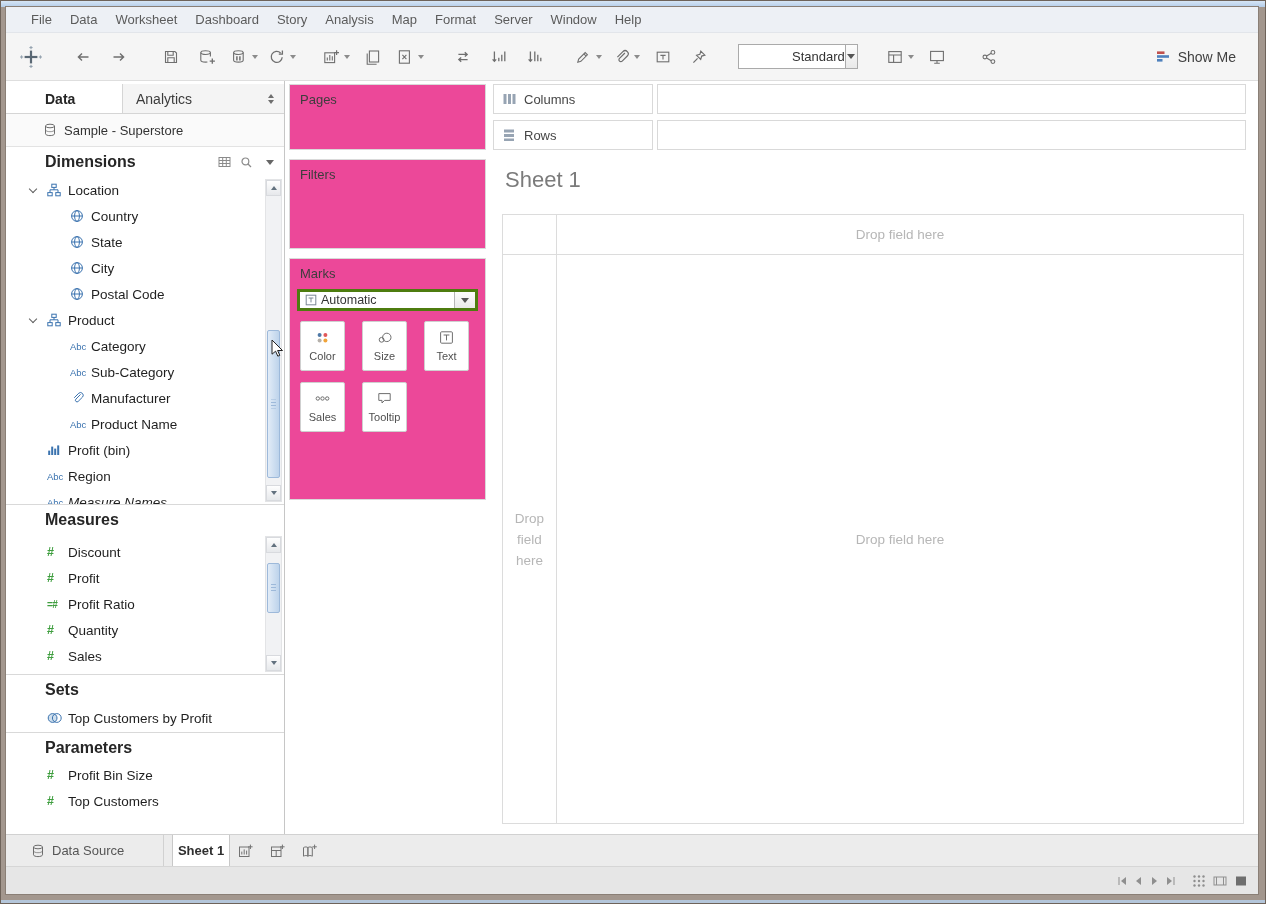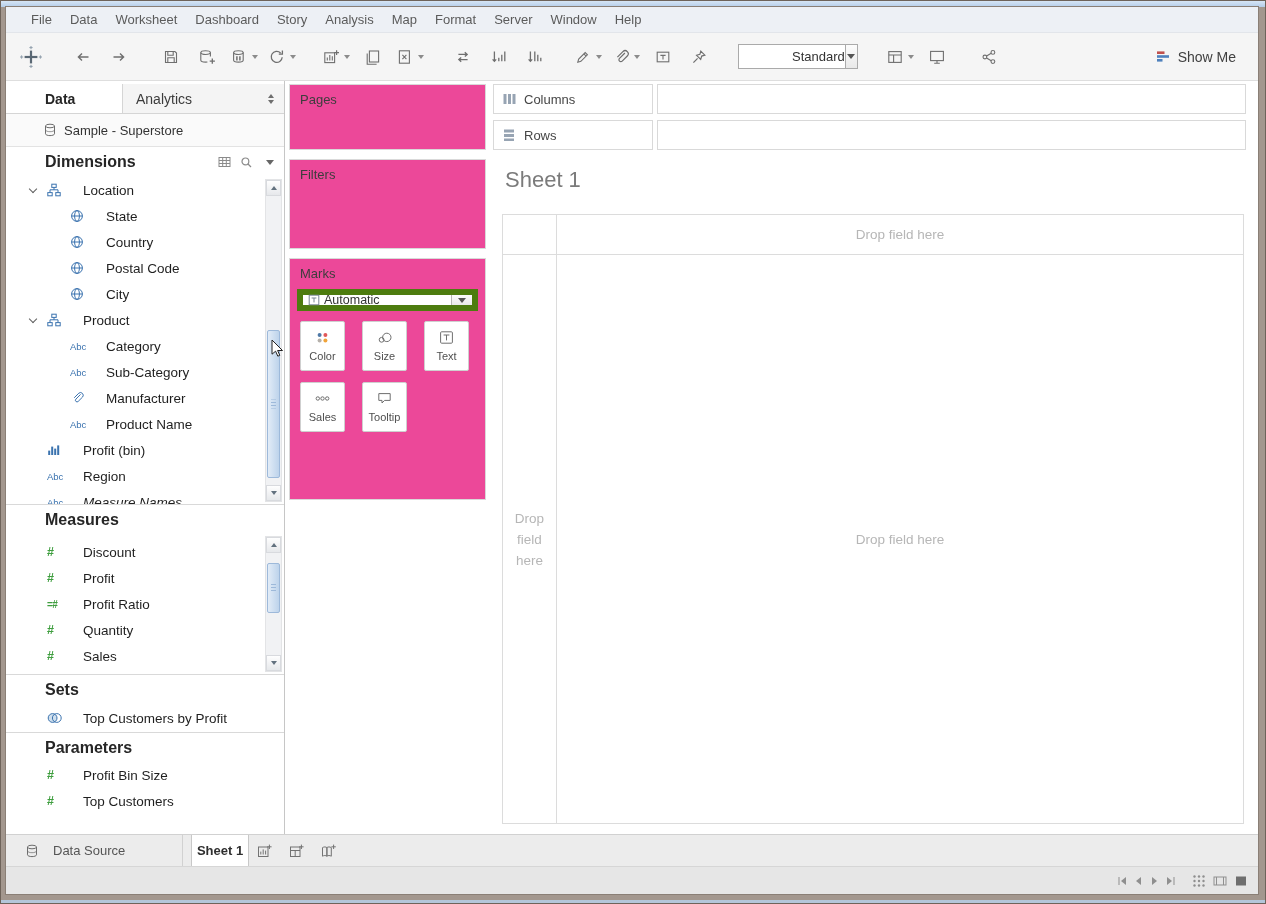--- a/index.html
+++ b/index.html
@@ -36,21 +36,21 @@
 .sec-border{border-top:1px solid #d9d9d9;}
 .hdr-icons{margin-left:auto;display:flex;align-items:center;gap:9px;padding-right:10px;}
 .hdr-ic{display:flex;}
 .hdr-caret{width:0;height:0;border-left:4px solid transparent;border-right:4px solid transparent;border-top:5px solid #666;margin-left:4px;}
 .dim-list-wrap{flex:none;height:327px;position:relative;overflow:hidden;}
 .dim-list{position:absolute;top:0;left:0;right:20px;}
 .field-row{height:26px;display:flex;align-items:center;padding-left:24px;font-size:13.5px;color:#1f1f1f;white-space:nowrap;}
 .caret-box{width:17px;flex:none;display:flex;align-items:center;}
 .chev{width:6px;height:6px;border-right:1.3px solid #5f5f5f;border-bottom:1.3px solid #5f5f5f;transform:rotate(45deg);margin-top:-3px;}
 .ficon{width:20px;flex:none;display:flex;align-items:center;justify-content:flex-start;color:var(--dimension-icon,#3b73af);}
-.flabel{margin-left:16px;}
+.flabel{margin-left:1px;}
 .field-row.indent{padding-left:47px;}
 .field-row.italic .flabel{font-style:italic;}
 .abc-txt{font-size:9.5px;color:var(--dimension-icon,#3b73af);}
 .hash-txt{font-size:12.5px;font-weight:bold;color:var(--measure-icon,#3f9e3f);}
 .hash-eq-txt{font-size:10px;font-weight:bold;color:var(--measure-icon,#3f9e3f);letter-spacing:-0.5px;}
 .scrollbar{position:absolute;top:2px;bottom:2px;right:2px;width:17px;background:#f1f2f4;border:1px solid #e3e4e6;}
 .sb-btn{position:absolute;left:0;right:0;height:16px;background:linear-gradient(#fefefe,#e6e8eb);border:1px solid #d8dade;display:flex;align-items:center;justify-content:center;}
 .sb-btn.up{top:0;}.sb-btn.down{bottom:0;}
 .sb-tri-up{width:0;height:0;border-left:3.5px solid transparent;border-right:3.5px solid transparent;border-bottom:4.5px solid #62717e;}
 .sb-tri-down{width:0;height:0;border-left:3.5px solid transparent;border-right:3.5px solid transparent;border-top:4.5px solid #62717e;}
@@ -59,21 +59,21 @@
 .meas-wrap{flex:none;height:140px;position:relative;overflow:hidden;}
 .meas-list{position:absolute;top:5px;left:0;right:20px;}
 .sets-list .field-row{height:28px;}
 .cursor{position:absolute;left:265px;top:258px;z-index:40;pointer-events:none;}
 .cards-col{flex:none;width:204px;padding:3px 3px 0 4px;background:#fff;}
 .card{border:1px solid #d9d9d9;background:#ec4899;margin-bottom:9px;}
 .card-label{padding:7px 0 0 10px;font-size:13px;color:#3d3d3d;}
 .card-pages{height:66px;}
 .card-filters{height:90px;}
 .card-marks{height:242px;}
-.marks-select{height:22px;margin:8px 7px 10px 7px;border:6px solid #4d7c0f;display:flex;align-items:center;background:#fff;}
+.marks-select{height:22px;margin:8px 7px 10px 7px;border:3px solid #4d7c0f;display:flex;align-items:center;background:#fff;}
 .ms-ic{display:flex;padding:0 4px 0 5px;}
 .ms-label{flex:1;font-size:12.5px;color:#333;}
 .ms-btn{width:21px;height:100%;border-left:1px solid #b6b6b6;background:linear-gradient(#fcfcfc,#e9e9e9);display:flex;align-items:center;justify-content:center;}
 .marks-grid{display:grid;grid-template-columns:repeat(3,45px);gap:11px 17px;padding-left:10px;}
 .mark-btn{height:50px;border:1px solid #cfcfcf;border-radius:2px;background:#fff;display:flex;flex-direction:column;align-items:center;justify-content:center;gap:5px;font-size:11px;color:#4f4f4f;}
 .m-ic{display:flex;height:14px;align-items:center;}
 .main-col{flex:1;display:flex;flex-direction:column;padding:3px 12px 8px 4px;min-width:0;}
 .shelf-row{flex:none;height:30px;display:flex;margin-bottom:6px;}
 .shelf-label{flex:none;width:160px;border:1px solid #d9d9d9;background:#fff;display:flex;align-items:center;gap:8px;padding-left:9px;font-size:13px;color:#464646;margin-right:4px;}
 .shelf-ic{display:flex;}
@@ -81,21 +81,21 @@
 .canvas{flex:1;position:relative;background:#fff;}
 .sheet-title{position:absolute;top:11px;left:12px;font-size:22px;color:#7b7b7b;}
 .dropgrid{position:absolute;left:9px;right:2px;top:58px;bottom:2px;display:grid;grid-template-columns:54px 1fr;grid-template-rows:40px 1fr;border:1px solid #dcdcdc;}
 .dg-corner{border-right:1px solid #dcdcdc;border-bottom:1px solid #dcdcdc;}
 .dg-top{border-bottom:1px solid #dcdcdc;display:flex;align-items:center;justify-content:center;}
 .dg-left{border-right:1px solid #dcdcdc;display:flex;align-items:center;justify-content:center;}
 .dg-left .drop-text{width:38px;text-align:center;line-height:21px;}
 .dg-main{display:flex;align-items:center;justify-content:center;}
 .drop-text{font-size:13.5px;color:#b6b6b6;}
 .sheet-tabs-bar{flex:none;height:32px;background:#ececec;border-top:1px solid #d1d1d1;display:flex;align-items:stretch;}
-.ds-tab{flex:none;width:177px;display:flex;align-items:center;gap:15px;padding-left:20px;font-size:13px;color:#555;border-right:1px solid #d1d1d1;}
+.ds-tab{flex:none;width:158px;display:flex;align-items:center;gap:8px;padding-left:26px;font-size:13px;color:#555;border-right:1px solid #d1d1d1;}
 .sheet-tab{flex:none;margin-left:8px;width:58px;background:#fff;border-left:1px solid #c8c8c8;border-right:1px solid #c8c8c8;display:flex;align-items:center;justify-content:center;font-size:13px;font-weight:bold;color:#2f2f2f;}
 #newtab-btns{display:flex;align-items:stretch;}
 .newtab-btn{flex:none;width:32px;display:flex;align-items:center;justify-content:center;}
 .status-bar{flex:none;height:28px;background:#e6e6e6;display:flex;align-items:center;border-top:1px solid #d6d6d6;}
 .status-right{margin-left:auto;display:flex;align-items:center;padding-right:10px;}
 .status-nav{display:flex;align-items:center;gap:5px;margin-right:16px;}
 #status-views{display:flex;align-items:center;gap:7px;}
 .st-btn{display:flex;align-items:center;justify-content:center;}
 </style>
 </head>
@@ -437,60 +437,60 @@
               <span class="caret-box"></span>
               <span class="ficon">
                 <svg width="14" height="14" viewBox="0 0 14 14" xmlns="http://www.w3.org/2000/svg">
                   <g stroke="currentColor" fill="none">
                     <circle cx="7" cy="7" r="5.4"></circle>
                     <ellipse cx="7" cy="7" rx="2.4" ry="5.4"></ellipse>
                     <path d="M1.6 7h10.8"></path>
                   </g>
                 </svg>
               </span>
-              <span class="flabel">State</span>
+              <span class="flabel">Country</span>
             </div>
             <div class="field-row indent">
               <span class="caret-box"></span>
               <span class="ficon">
                 <svg width="14" height="14" viewBox="0 0 14 14" xmlns="http://www.w3.org/2000/svg">
                   <g stroke="currentColor" fill="none">
                     <circle cx="7" cy="7" r="5.4"></circle>
                     <ellipse cx="7" cy="7" rx="2.4" ry="5.4"></ellipse>
                     <path d="M1.6 7h10.8"></path>
                   </g>
                 </svg>
               </span>
-              <span class="flabel">Country</span>
+              <span class="flabel">State</span>
             </div>
             <div class="field-row indent">
               <span class="caret-box"></span>
               <span class="ficon">
                 <svg width="14" height="14" viewBox="0 0 14 14" xmlns="http://www.w3.org/2000/svg">
                   <g stroke="currentColor" fill="none">
                     <circle cx="7" cy="7" r="5.4"></circle>
                     <ellipse cx="7" cy="7" rx="2.4" ry="5.4"></ellipse>
                     <path d="M1.6 7h10.8"></path>
                   </g>
                 </svg>
               </span>
-              <span class="flabel">Postal Code</span>
+              <span class="flabel">City</span>
             </div>
             <div class="field-row indent">
               <span class="caret-box"></span>
               <span class="ficon">
                 <svg width="14" height="14" viewBox="0 0 14 14" xmlns="http://www.w3.org/2000/svg">
                   <g stroke="currentColor" fill="none">
                     <circle cx="7" cy="7" r="5.4"></circle>
                     <ellipse cx="7" cy="7" rx="2.4" ry="5.4"></ellipse>
                     <path d="M1.6 7h10.8"></path>
                   </g>
                 </svg>
               </span>
-              <span class="flabel">City</span>
+              <span class="flabel">Postal Code</span>
             </div>
             <div class="field-row">
               <span class="caret-box">
                 <span class="chev"></span>
               </span>
               <span class="ficon">
                 <svg width="14" height="14" viewBox="0 0 14 14" xmlns="http://www.w3.org/2000/svg">
                   <g stroke="currentColor" fill="none">
                     <rect x="4.8" y="1.2" width="4.4" height="3.2"></rect>
                     <rect x="0.8" y="9.6" width="4.4" height="3.2"></rect>

